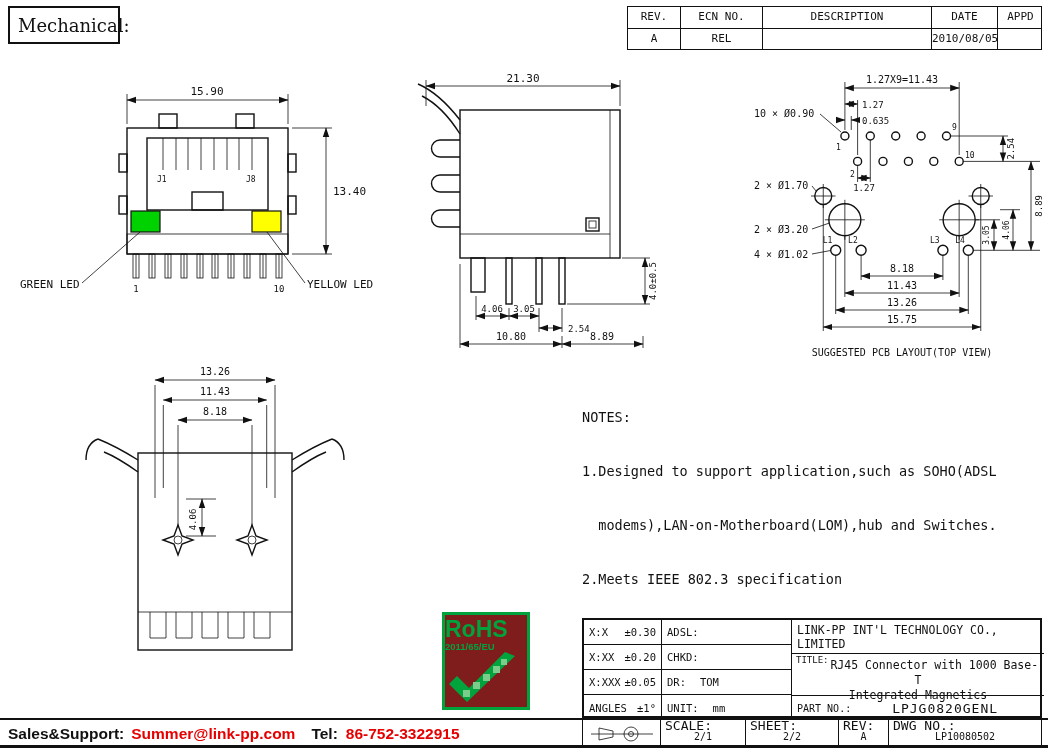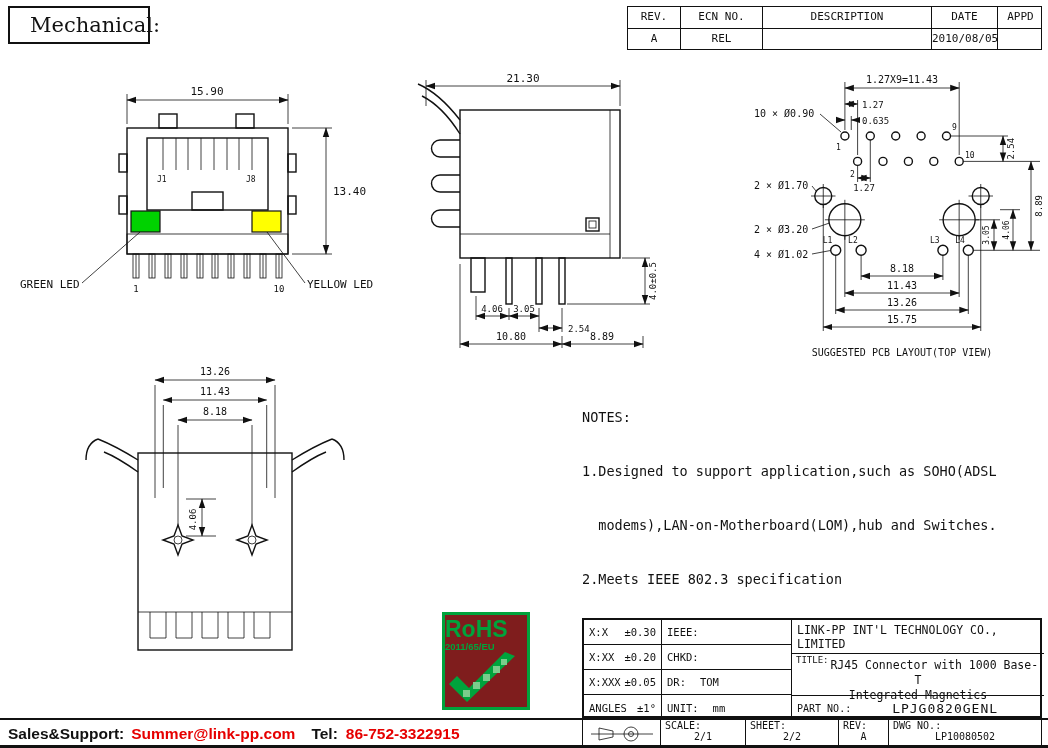--- a/index.html
+++ b/index.html
@@ -6,43 +6,43 @@
   html,body{background:#fff}
   .page{position:relative;width:1048px;height:748px;background:#fff;overflow:hidden;
         font-family:"DejaVu Sans Mono",monospace;color:#111}
   .abs{position:absolute}
   svg{overflow:visible;display:block}
   svg text{font-family:"DejaVu Sans Mono",monospace;fill:#111}
   .ol{fill:none;stroke:#111;stroke-width:1.4}
   .tl{fill:none;stroke:#111;stroke-width:0.8}
   .t11{font-size:11px}.t10{font-size:10px}.t9{font-size:9px}.t8{font-size:8px}
   
-  .mech{left:8px;top:6px;width:142px;height:38px;border:2px solid #111;display:flex;
-        align-items:center;padding-left:20px;font-family:"DejaVu Serif",serif;font-size:21px}
+  .mech{left:8px;top:6px;width:112px;height:38px;border:2px solid #111;display:flex;
+        align-items:center;padding-left:8px;font-family:"DejaVu Serif",serif;font-size:18px}
   
   .rev{left:627px;top:6px;width:415px;border:1.5px solid #111;font-size:11px}
   .rt-row{display:grid;grid-template-columns:52px 82px 169px 66px 46px;height:21px;line-height:20px;text-align:center}
   .rt-row+.rt-row{border-top:1px solid #111}
   .rt-cell+.rt-cell{border-left:1px solid #111}
   
   .notes{left:582px;top:372px;font-size:13.5px;line-height:18px;white-space:pre}
   
   .rohs{left:442px;top:612px;width:88px;height:98px;border:3px solid #00A33C;padding:2px 0;background:#7f1d1d}
   .rohs .rt{font-family:"Liberation Sans",sans-serif;font-weight:bold;font-size:23px;color:#00A33C;line-height:24px}
   .rohs .rs{font-family:"Liberation Sans",sans-serif;font-weight:bold;font-size:9.5px;color:#00A33C;line-height:11px}
   
   .tblock{left:582px;top:618px;width:460px;height:100px;border:2px solid #111;background:#fff}
   .tbc{position:absolute;border-right:1.5px solid #111;border-bottom:1px solid #111;display:flex;
        align-items:center;justify-content:space-between;padding:0 5px;font-size:10.5px}
   .nob{border-bottom:none}
   .nor{border-right:none}
   
   .band{left:0;top:718px;width:1048px;height:27px;border-top:2px solid #111;background:#fff}
   .bdc{position:absolute;top:0;height:27px;border-left:1.5px solid #111;padding:1px 4px;background:#fff}
-  .bdl{display:block;font-size:10px;line-height:9px}
+  .bdl{display:block;font-size:13px;line-height:9px}
   .bdv{display:block;text-align:center;font-size:10px;line-height:14px}
   .footer{position:absolute;left:8px;top:0;height:27px;display:flex;align-items:center;
           font-family:"Liberation Sans",sans-serif;font-weight:700;font-size:15.5px}
   .botline{left:0;top:745px;width:1048px;height:3px;background:#111}
 </style>
 </head>
 <body>
 
 <div class="page">
 
@@ -393,21 +393,21 @@
     </div>
     <div class="tbc" style="left:0;top:50px;width:78px;height:25px">
       <span>X:XXX</span>
       <span>±0.05</span>
     </div>
     <div class="tbc nob" style="left:0;top:75px;width:78px;height:25px">
       <span>ANGLES</span>
       <span>±1°</span>
     </div>
     <div class="tbc" style="left:78px;top:0;width:130px;height:25px">
-      <span>IEEE:</span>
+      <span>ADSL:</span>
       <span></span>
     </div>
     <div class="tbc" style="left:78px;top:25px;width:130px;height:25px">
       <span>CHKD:</span>
       <span></span>
     </div>
     <div class="tbc" style="left:78px;top:50px;width:130px;height:25px;justify-content:flex-start;gap:14px">
       <span>DR:</span>
       <span>TOM</span>
     </div>

